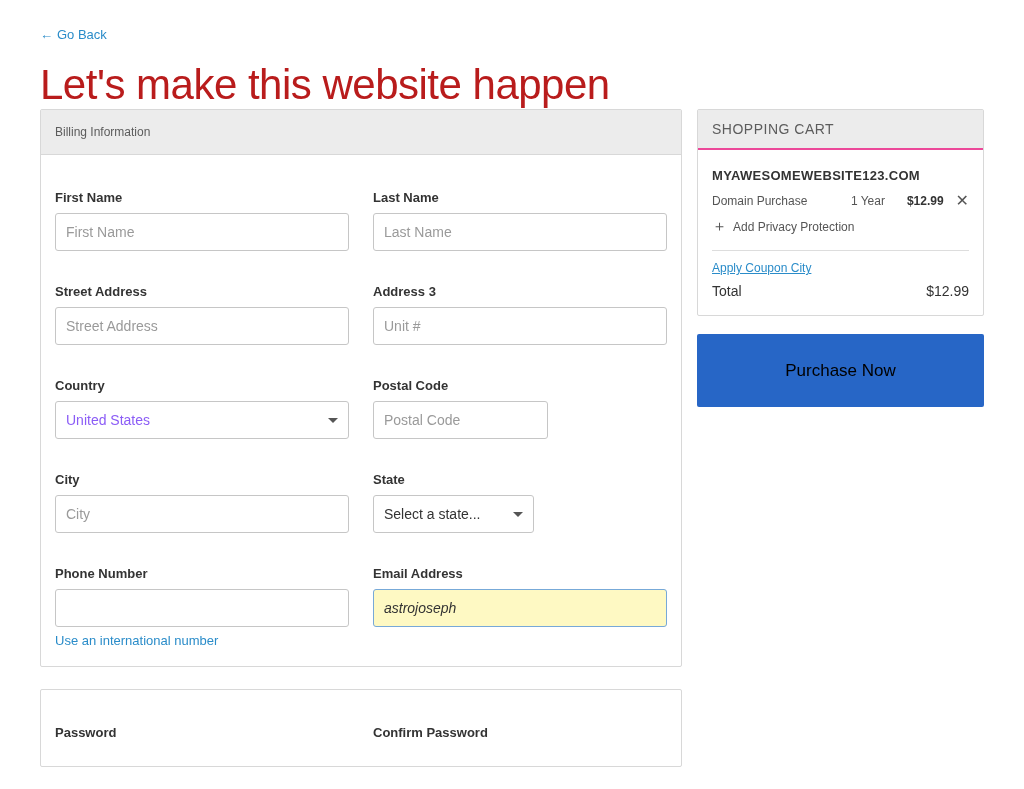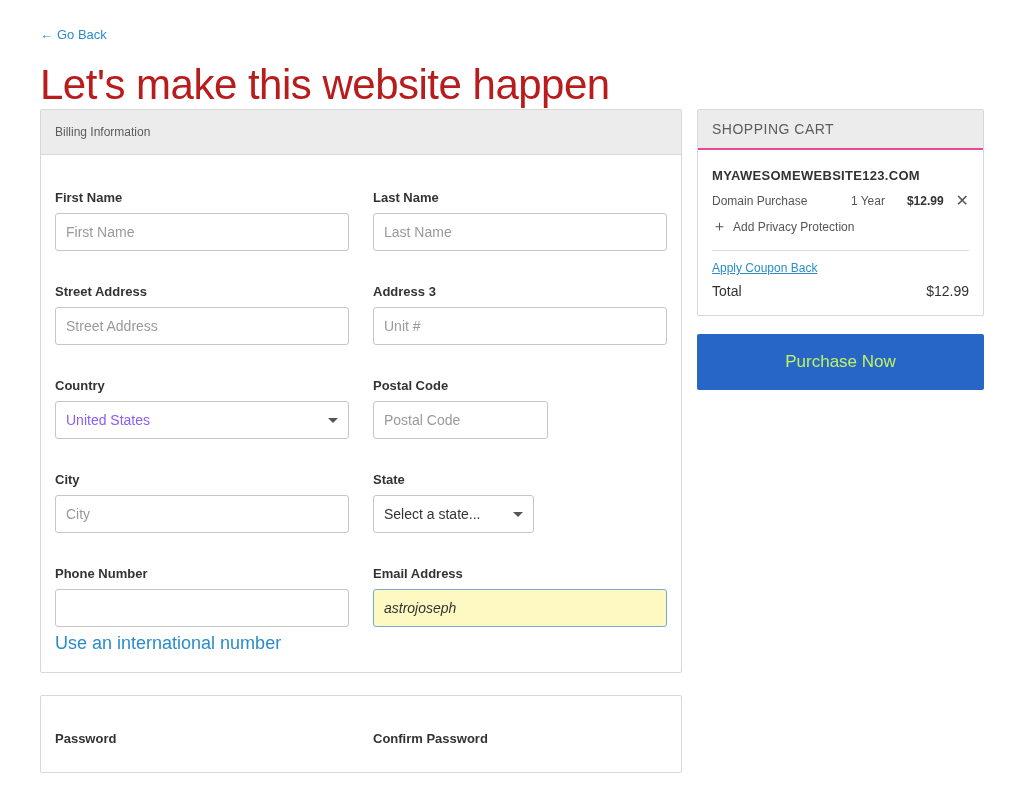--- a/index.html
+++ b/index.html
@@ -131,21 +131,21 @@
       border-top: 5px solid #555;
     }
     .postal-input {
       width: 175px;
     }
     .state-select {
       width: 161px;
     }
     .help-link {
       color: #2a8cc9;
-      font-size: 18px;
+      font-size: 13px;
       margin-top: 6px;
       cursor: pointer;
     }
     
     .account-intro {
       font-size: 13px;
       color: #444;
       line-height: 1.5;
       margin-bottom: 18px;
     }
@@ -214,24 +214,24 @@
     }
     .cart-total {
       display: flex;
       justify-content: space-between;
       font-size: 14px;
       font-weight: 400;
       color: #333;
     }
     .purchase-btn {
       background: #2766c6;
-      color: #bef264;
+      color: #000000;
       border: none;
       width: 100%;
-      height: 56px;
+      height: 73px;
       font-size: 17px;
       border-radius: 2px;
       cursor: pointer;
       font-weight: 400;
     }
   </style>
 </head>
 <body>
 
 
@@ -347,21 +347,21 @@
           <span class="close-x">✕</span>
         </div>
 
         <div class="add-privacy">
           <span class="plus-icon">＋</span>
           <span>Add Privacy Protection</span>
         </div>
 
         <div class="cart-divider"></div>
 
-        <a class="coupon-link">Apply Coupon Back</a>
+        <a class="coupon-link">Apply Coupon City</a>
 
         <div class="cart-total">
           <span>Total</span>
           <span>$12.99</span>
         </div>
       </div>
     </div>
 
     <button class="purchase-btn">Purchase Now</button>
   </div>

